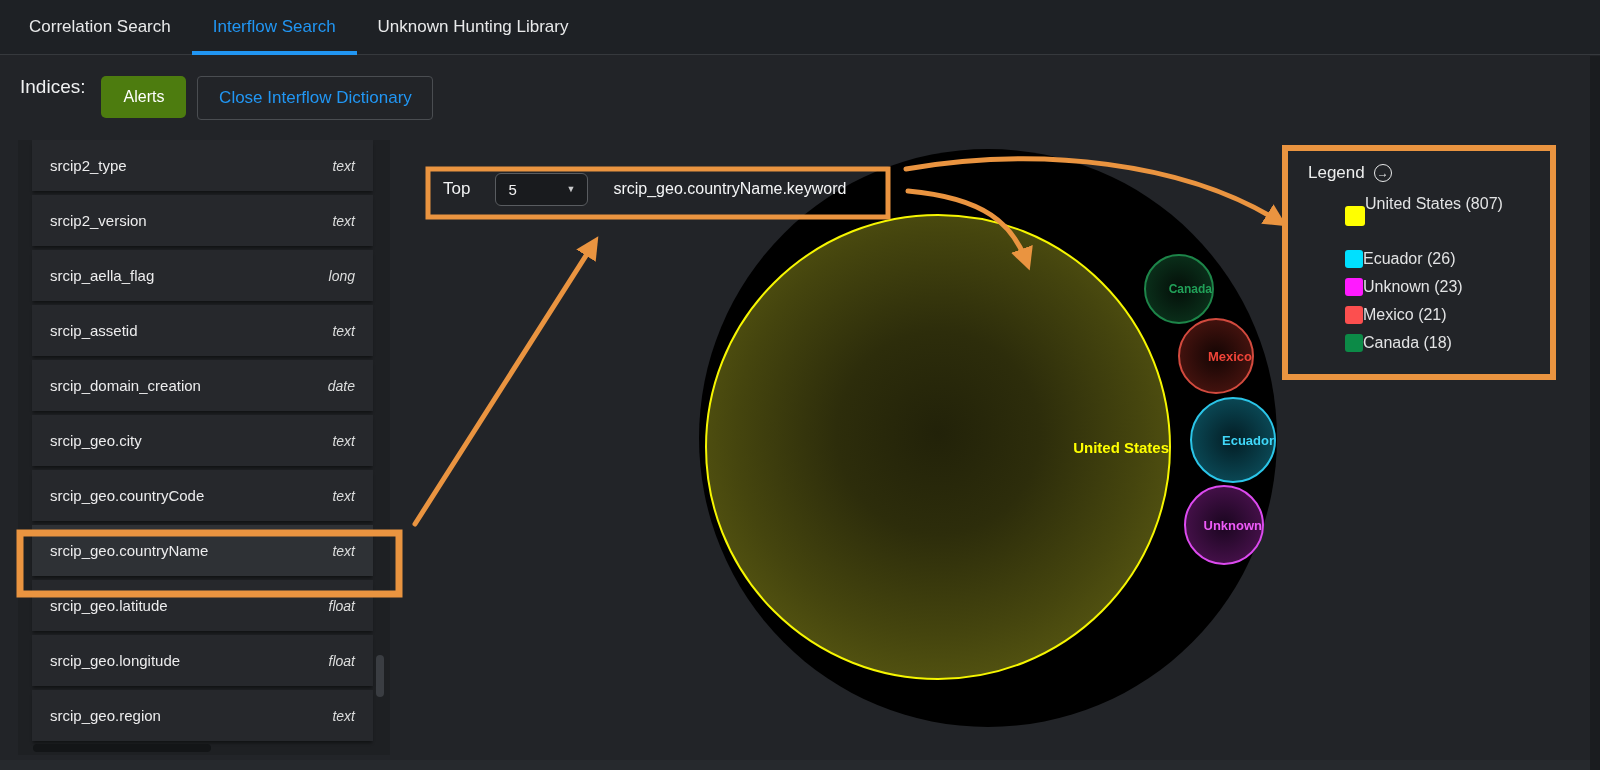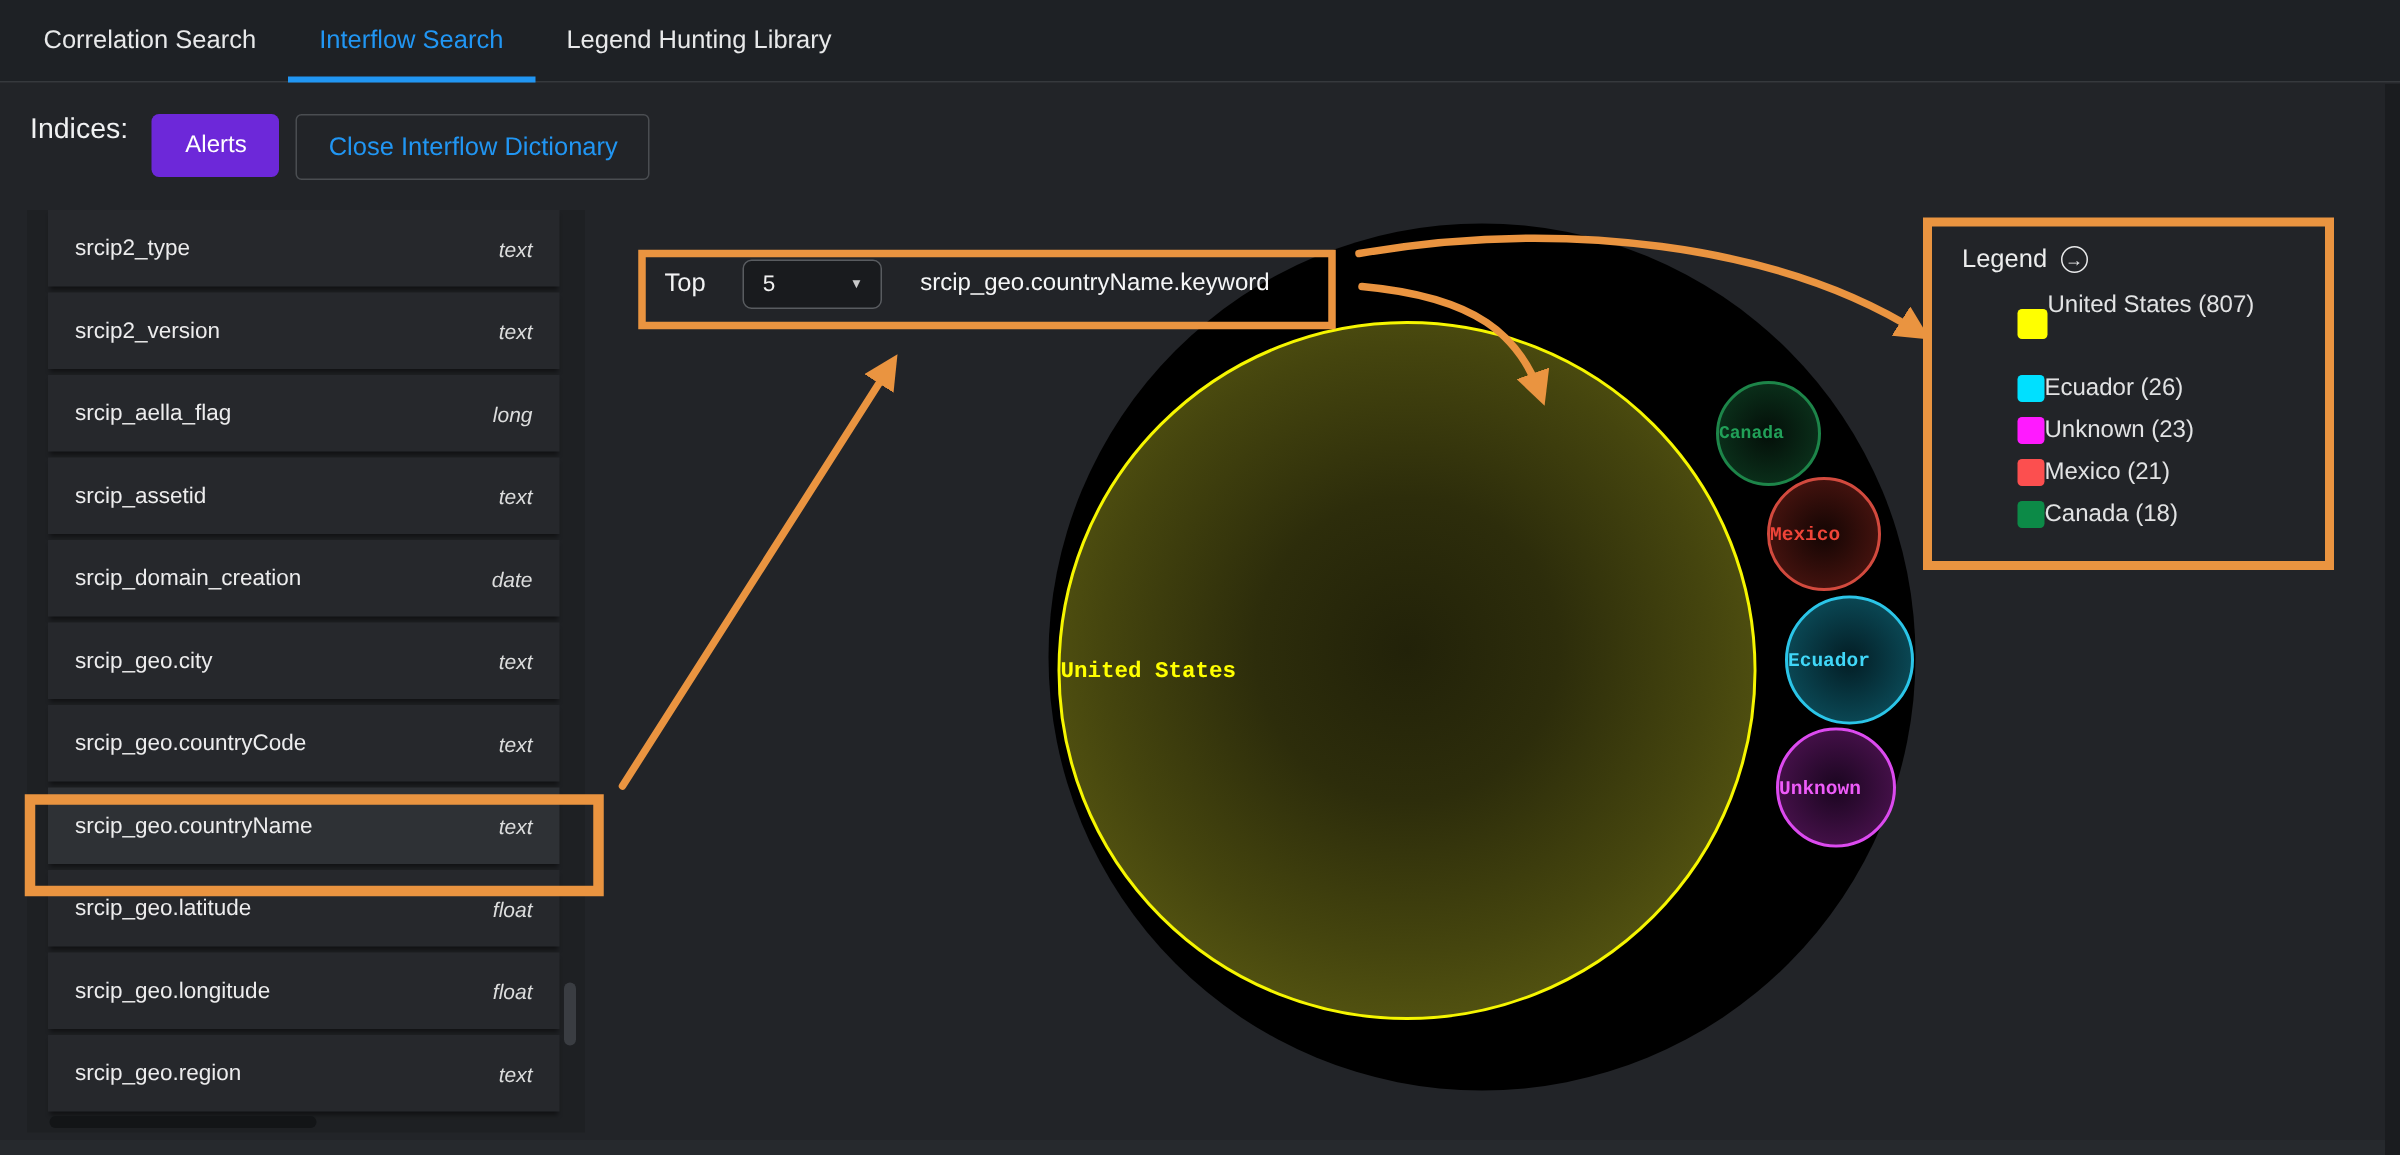--- a/index.html
+++ b/index.html
@@ -22,21 +22,21 @@
   }
   .tab.active { color:#2196f3; }
   .tab.active::after {
     content:""; position:absolute; left:0; right:0; bottom:-1px; height:4px;
     background:#2196f3;
   }
   
   .toolbar { position:absolute; left:20px; top:76px; height:46px; display:flex; align-items:flex-start; }
   .indices-label { font-size:19px; color:#f0f1f2; margin-right:16px; }
   .btn-alerts {
-    background:#6d28d9; color:#fff; border:none; border-radius:5px;
+    background:#4d7c0f; color:#fff; border:none; border-radius:5px;
     font-size:16px; font-family:"Liberation Sans", sans-serif;
     width:85px; height:42px; cursor:pointer; margin-right:11px;
   }
   .btn-close {
     background:transparent; color:#2196f3; border:1px solid #4a4d51; border-radius:4px;
     font-size:17px; font-family:"Liberation Sans", sans-serif;
     width:236px; height:44px; cursor:pointer;
   }
   
   .sidebar {
@@ -61,22 +61,22 @@
     background:#131517; border-radius:4px;
   }
   
   .chart-area { position:absolute; left:0; top:0; width:1600px; height:770px; }
   .pack-circle {
     position:absolute; left:699px; top:149px; width:578px; height:578px;
     border-radius:50%; background:#000;
   }
   .bubble {
     position:absolute; border-radius:50%;
-    display:flex; align-items:center; justify-content:flex-start;
-    font-weight:bold; cursor:pointer;font-family:Liberation Mono, monospace;
+    display:flex; align-items:center; justify-content:flex-end;
+    font-weight:bold; cursor:pointer;
   }
   .bubble-us {
     left:705px; top:214px; width:466px; height:466px;
     border:2px solid #f6f600; color:#ffff00; font-size:15px;
     background:radial-gradient(circle at 50% 47%, #222209 0%, #2d2d0b 30%, #45450e 60%, #5c5c12 85%, #6c6c16 100%);
   }
   .bubble-canada {
     left:1144px; top:254px; width:70px; height:70px;
     border:2px solid #1d8549; color:#21a058; font-size:12px;
     background:radial-gradient(circle, #05130b 10%, #0c3a20 100%);
@@ -139,21 +139,21 @@
 <body>
 
 <div class="tabbar">
   <div class="tab">
       <span>Correlation Search</span>
     </div>
   <div class="tab active">
       <span>Interflow Search</span>
     </div>
   <div class="tab">
-      <span>Legend Hunting Library</span>
+      <span>Unknown Hunting Library</span>
     </div>
 </div>
 
 <div class="toolbar">
   <span class="indices-label">Indices:</span>
   <button class="btn-alerts">Alerts</button>
   <button class="btn-close">Close Interflow Dictionary</button>
 </div>
 
 <div class="sidebar">

